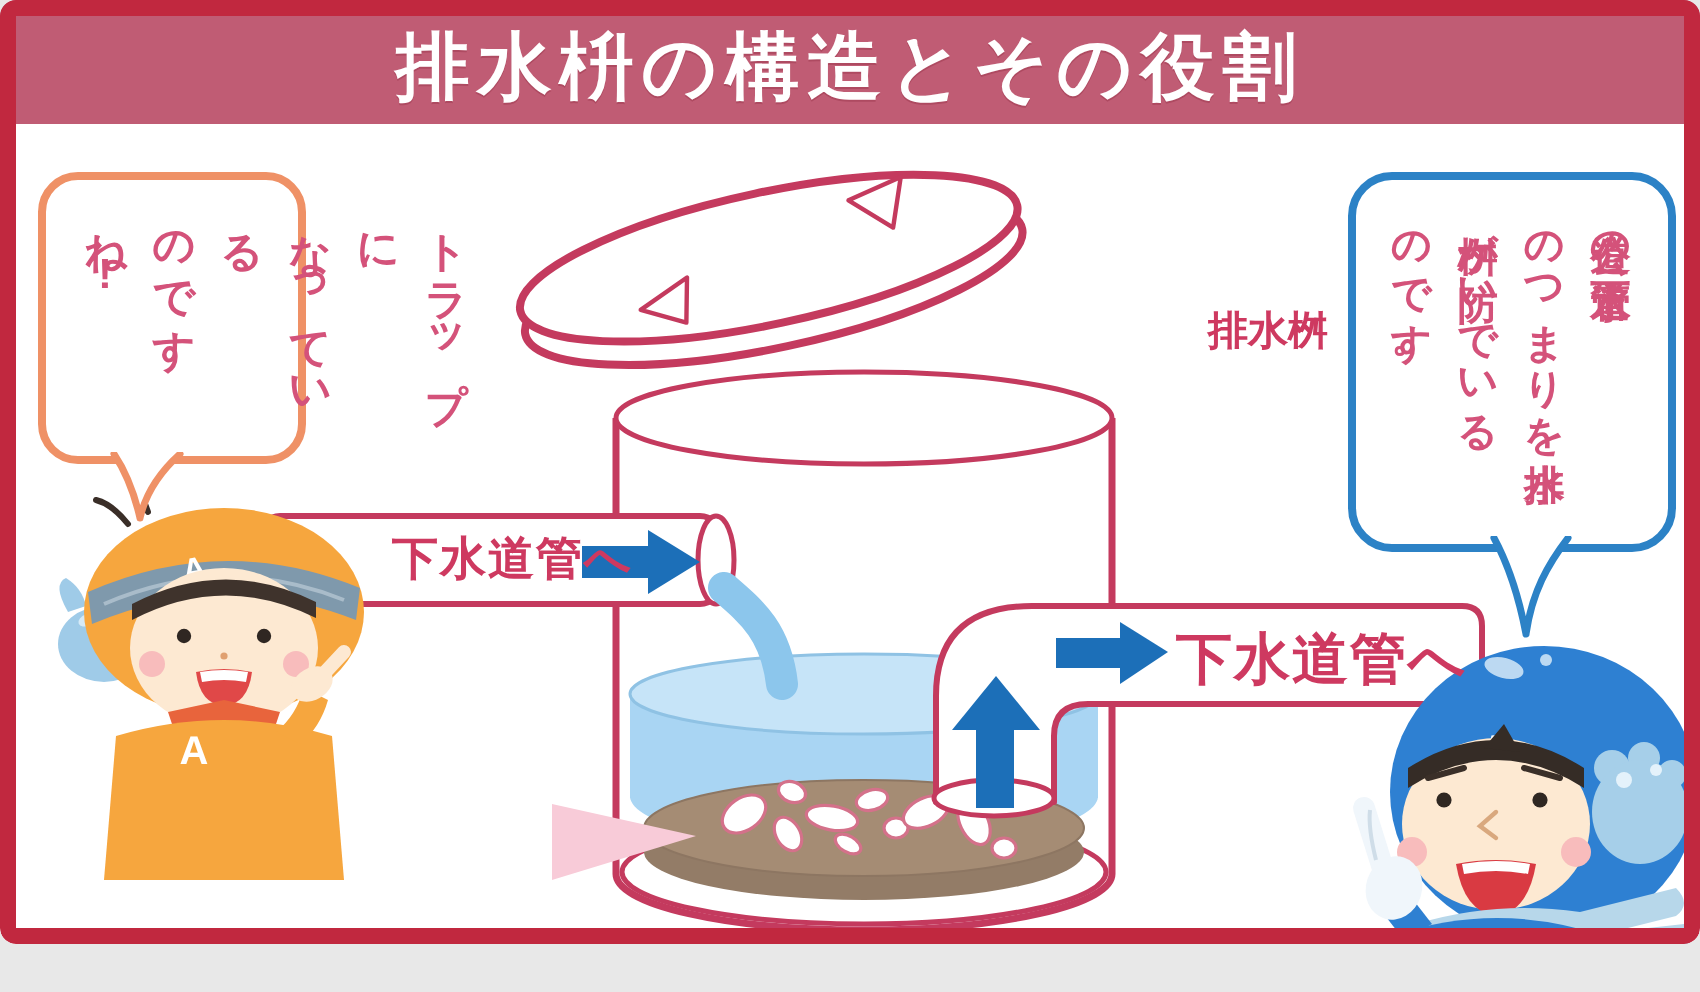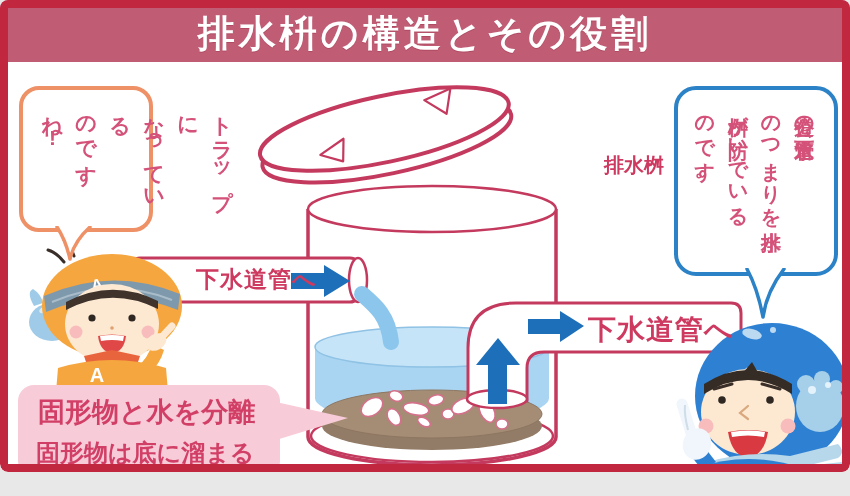--- a/index.html
+++ b/index.html
@@ -199,24 +199,20 @@
     </g>
   </svg>
 
   <div class="plabel basin-label">排水桝</div>
   <div class="plabel inflow-label">下水道管へ</div>
   <div class="plabel outflow-label">下水道管へ</div>
 
   <svg class="callout-tail" width="74" height="44">
     <path d="M0,4 L72,20 L0,42 Z" fill="#f8cbd8"></path>
   </svg>
-  <div class="callout">
-    <div class="l1">固形物と水を分離</div>
-    <div class="l2">固形物は底に溜まる</div>
-  </div>
 
   <div class="bubble bubble-left">
     <div class="vwrap">
       <div>トラップに</div>
       <div>なっている</div>
       <div>のですね!</div>
     </div>
   </div>
   <svg class="tail tail-left" width="44" height="36">
     <path d="M4,0 L36,0 C26,9 19,19 16,34 C13,19 9,9 2,2 Z" fill="#ffffff"></path>

